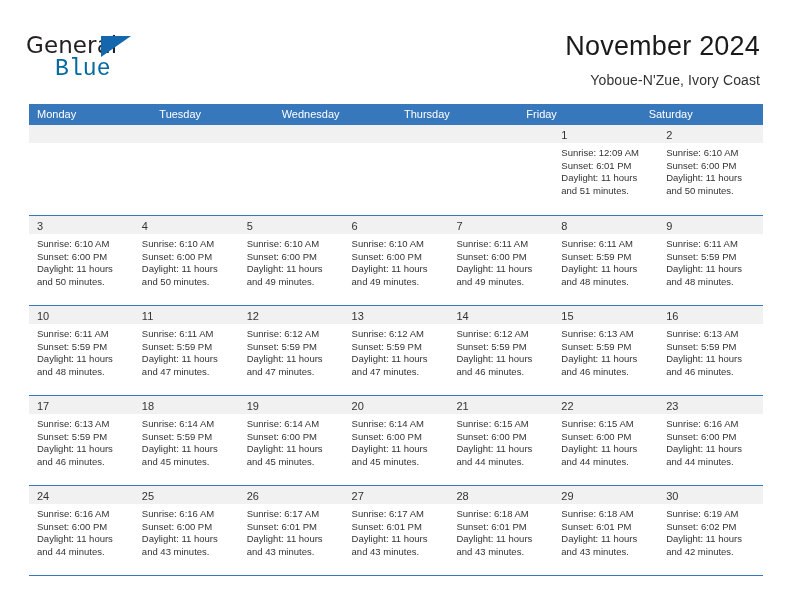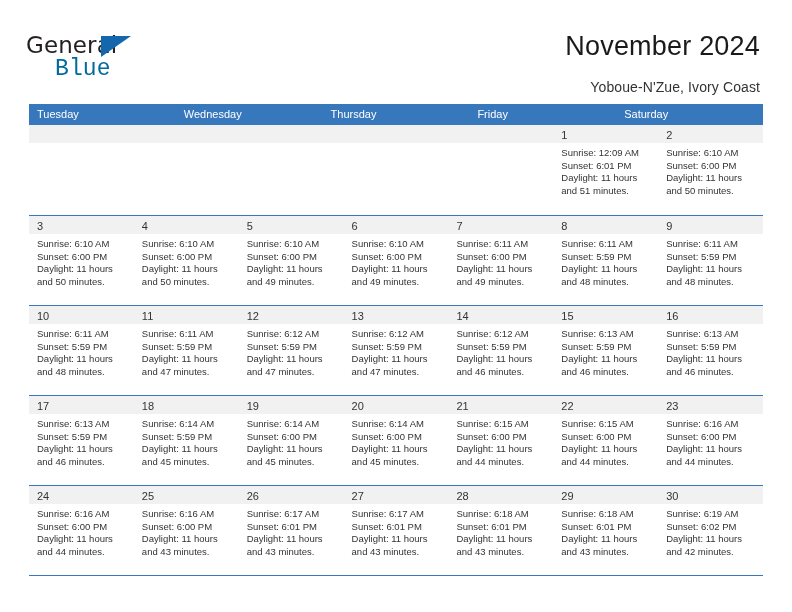--- a/index.html
+++ b/index.html
@@ -73,21 +73,21 @@
     text-align: right;
   }
   .cal-title {
     font-size: 27px;
     line-height: 33px;
     color: #1a1a1a;
     font-weight: normal;
     letter-spacing: 0.2px;
   }
   .cal-subtitle {
-    margin-top: 16px;
+    margin-top: 9px;
     font-size: 14px;
     line-height: 17px;
     color: #333333;
     letter-spacing: 0.1px;
   }
 
   
   .calendar {
     position: absolute;
     left: 29px;
@@ -173,20 +173,21 @@
 
     <div class="title-block">
       <div class="cal-title">November 2024</div>
       <div class="cal-subtitle">Yoboue-N'Zue, Ivory Coast</div>
     </div>
 
   </div>
 
   <div class="calendar">
     <div class="weekday-row" id="weekday-row">
+        <div class="weekday">Monday</div>
         <div class="weekday">Tuesday</div>
         <div class="weekday">Wednesday</div>
         <div class="weekday">Thursday</div>
         <div class="weekday">Friday</div>
         <div class="weekday">Saturday</div>
       </div>
     <div id="weeks-container">
         <div class="week-row first">
           <div class="day-cell empty">
             <div class="day-number-strip"><span class="day-number"></span></div>

